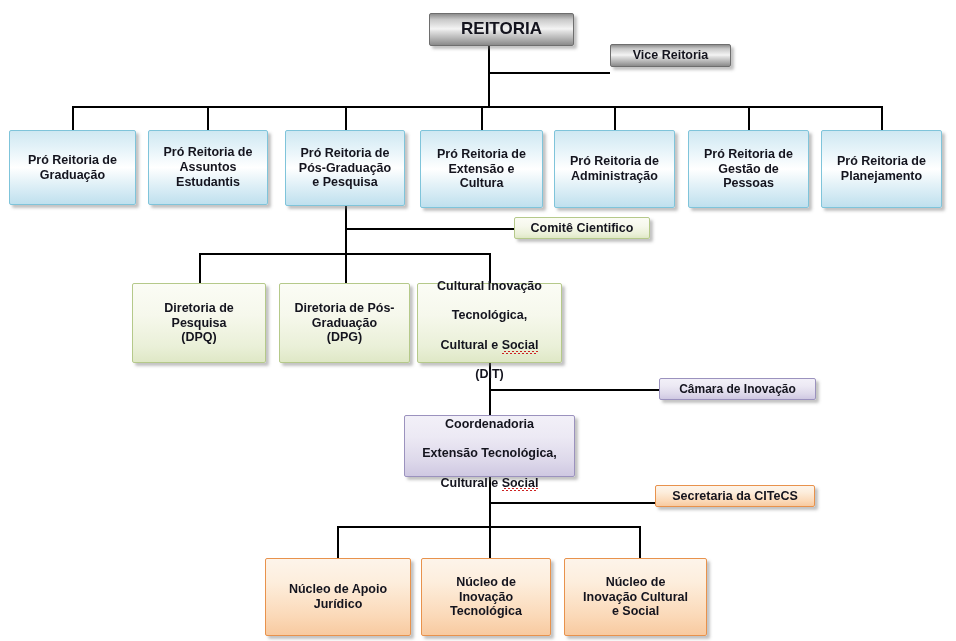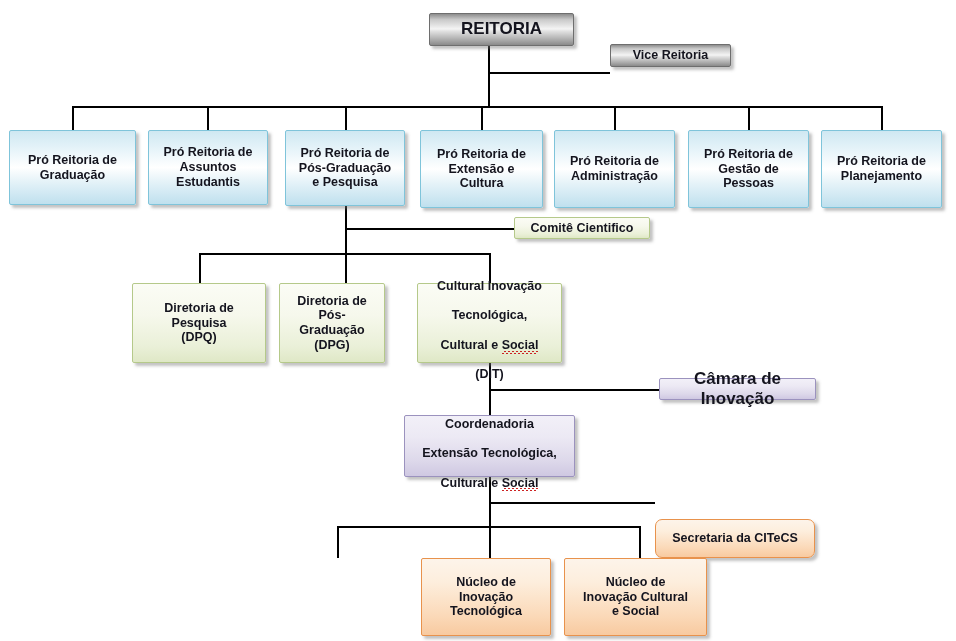--- a/index.html
+++ b/index.html
@@ -214,51 +214,55 @@
   <div class="node shadowed sty-green" style="left:132px; top:283px; width:134px; height:80px; font-size:12.5px;">
     <span class="lbl">Diretoria de
 Pesquisa
 (DPQ)</span>
   </div>
 
   <div class="node shadowed sty-green" style="left:514px; top:217px; width:136px; height:22px; font-size:12.5px;">
     <span class="lbl">Comitê Cientifico</span>
   </div>
 
-  <div class="node shadowed sty-green" style="left:279px; top:283px; width:106px; height:80px; font-size:12.5px;">
+  <div class="node shadowed sty-green" style="left:279px; top:283px; width:131px; height:80px; font-size:12.5px;">
     <span class="lbl">Diretoria de Pós-
 Graduação
 (DPG)</span>
   </div>
 
   <div class="node shadowed sty-green" style="left:417px; top:283px; width:145px; height:80px; font-size:12.5px;">
     <span class="lbl">
       <span>Cultural Inovação</span><br>
       <span>Tecnológica,</span><br>
       <span>Cultural e </span><span class="squiggle">Social</span><br>
       <span>(DIT)</span>
     </span>
   </div>
 
-  <div class="node shadowed sty-purple" style="left:659px; top:378px; width:157px; height:22px; font-size:17px;">
+  <div class="node shadowed sty-purple" style="left:659px; top:378px; width:157px; height:22px; font-size:12px;">
     <span class="lbl">Câmara de Inovação</span>
   </div>
 
   <div class="node shadowed sty-purple" style="left:404px; top:415px; width:171px; height:62px; font-size:12.5px;">
     <span class="lbl">
       <span>Coordenadoria</span><br>
       <span>Extensão Tecnológica,</span><br>
       <span>Cultural e </span><span class="squiggle">Social</span>
     </span>
   </div>
 
-  <div class="node shadowed sty-orange" style="left:655px; top:519px; width:160px; height:39px; font-size:12.5px;border-radius:7px;">
+  <div class="node shadowed sty-orange" style="left:655px; top:485px; width:160px; height:22px; font-size:12.5px;">
     <span class="lbl">Secretaria da CITeCS</span>
   </div>
 
+  <div class="node shadowed sty-orange" style="left:265px; top:558px; width:146px; height:78px; font-size:12.5px;">
+    <span class="lbl">Núcleo de Apoio
+Jurídico</span>
+  </div>
 
   <div class="node shadowed sty-orange" style="left:421px; top:558px; width:130px; height:78px; font-size:12.5px;">
     <span class="lbl">Núcleo de
 Inovação
 Tecnológica</span>
   </div>
 
   <div class="node shadowed sty-orange" style="left:564px; top:558px; width:143px; height:78px; font-size:12.5px;">
     <span class="lbl">Núcleo de
 Inovação Cultural

